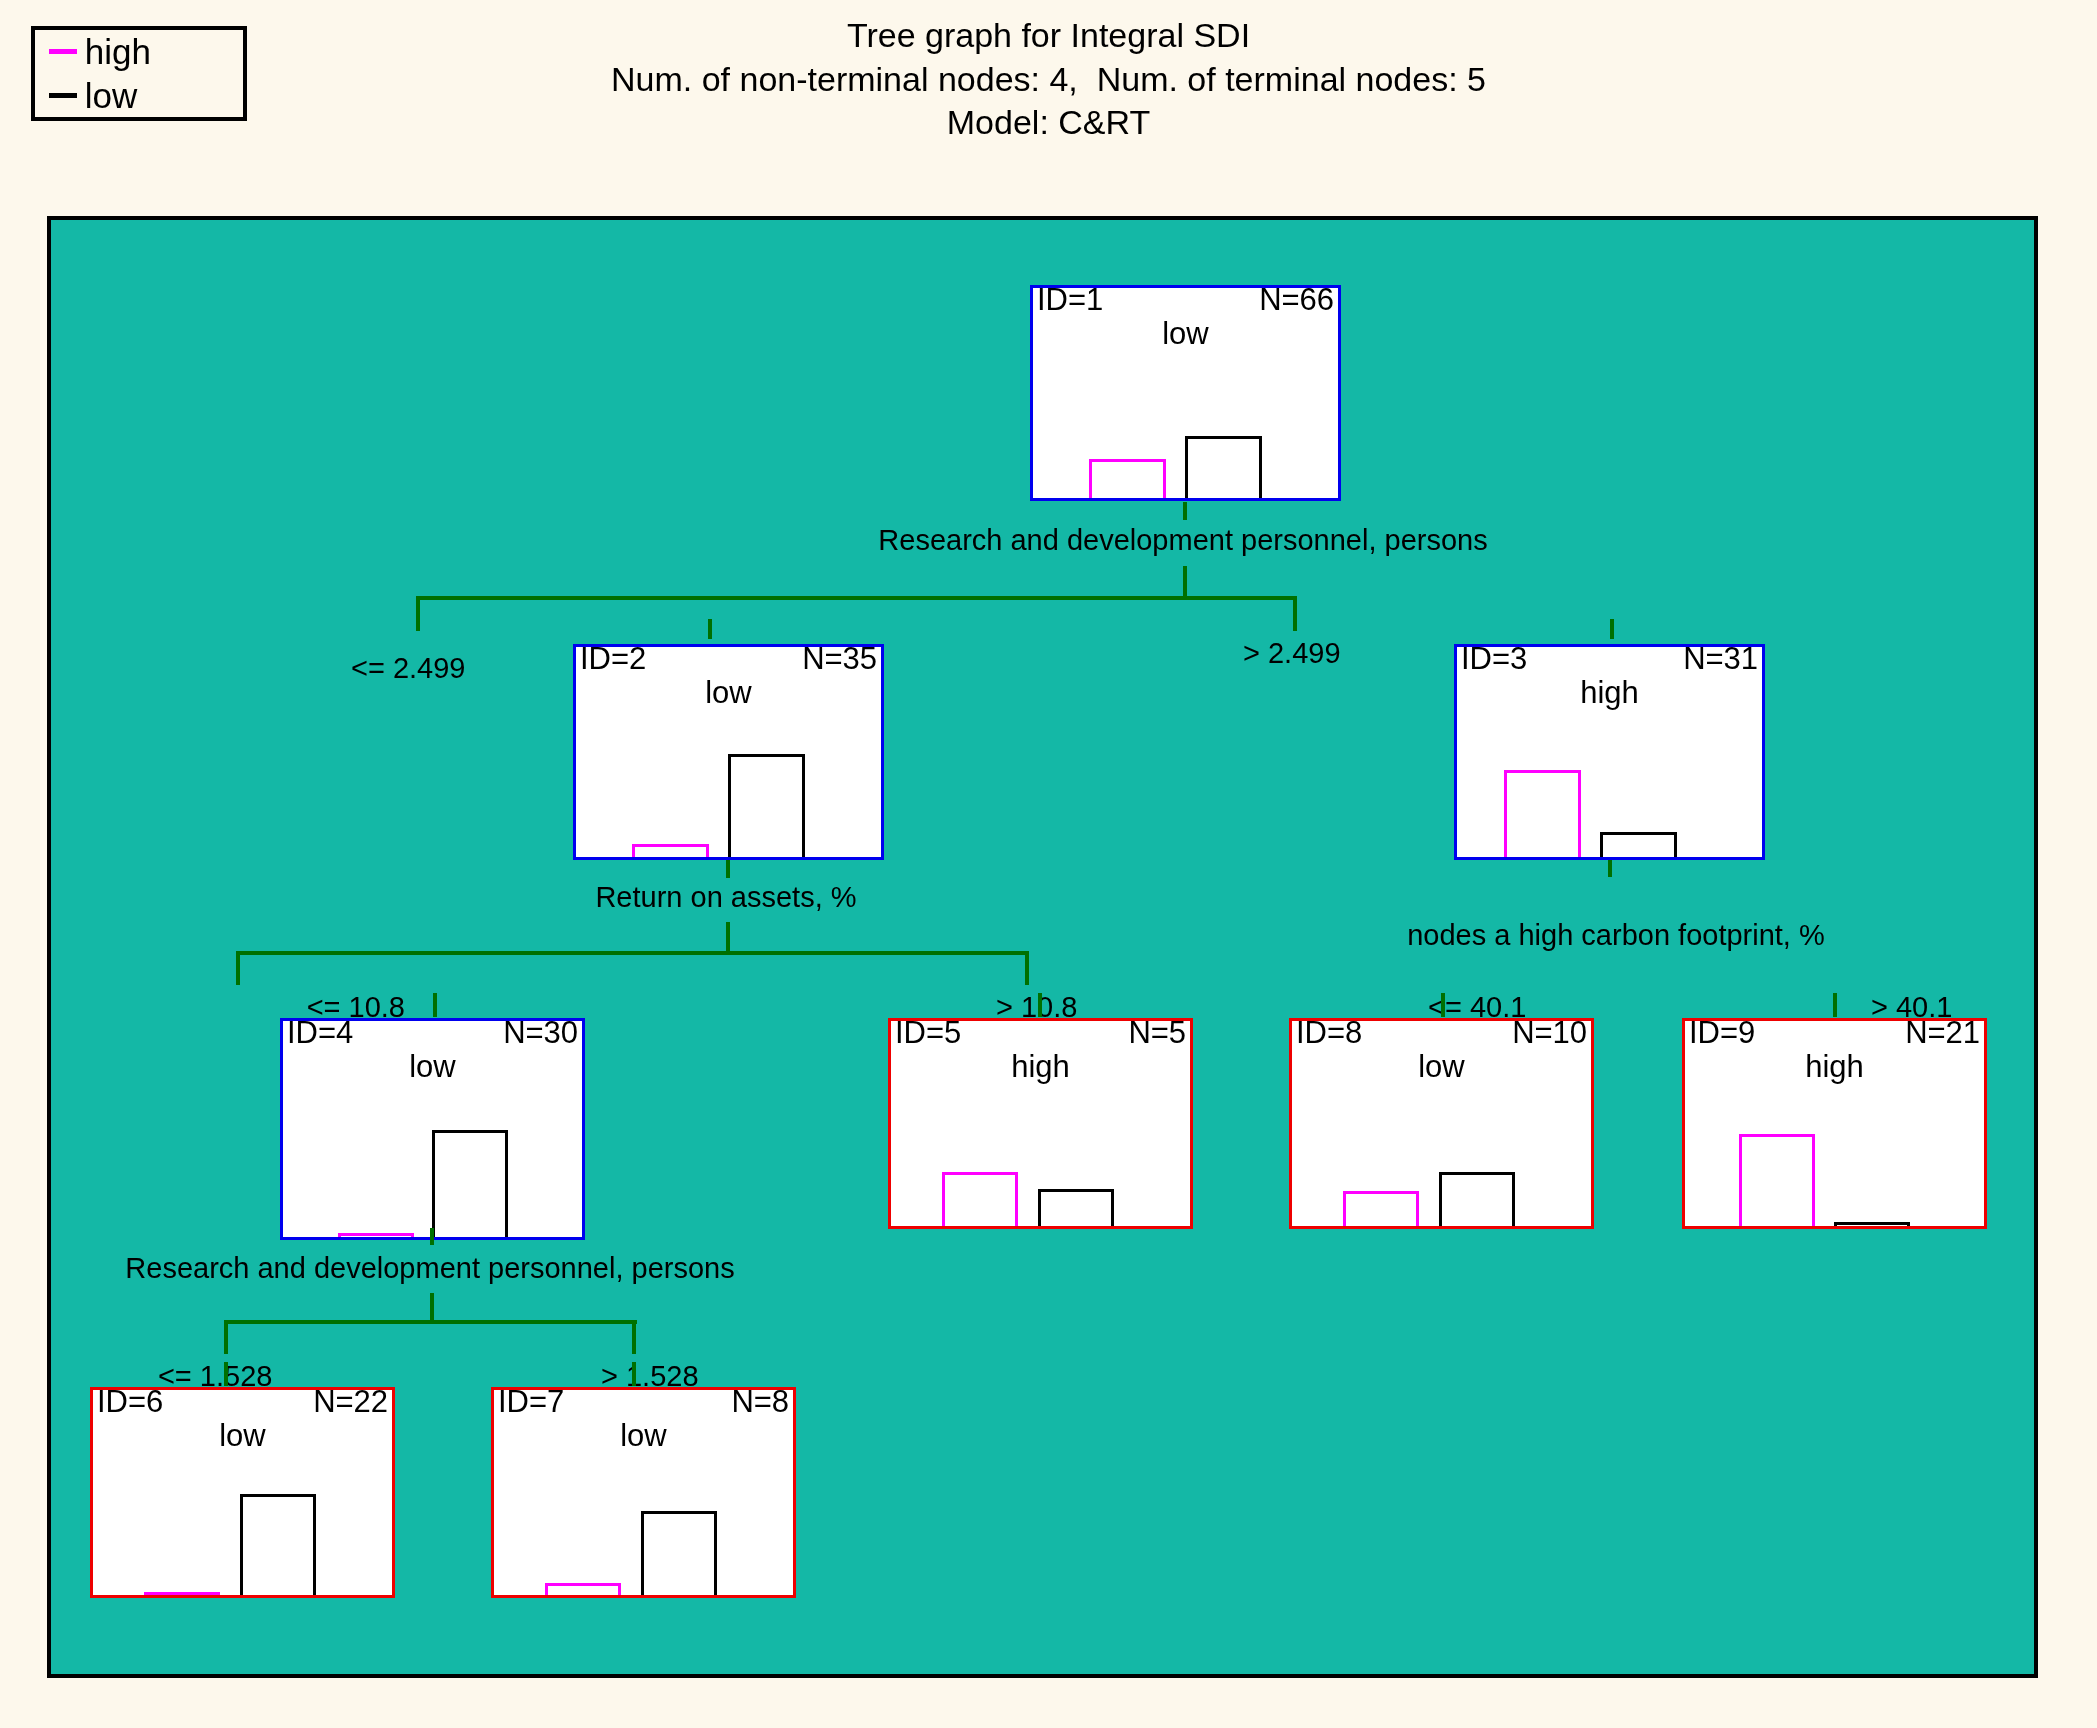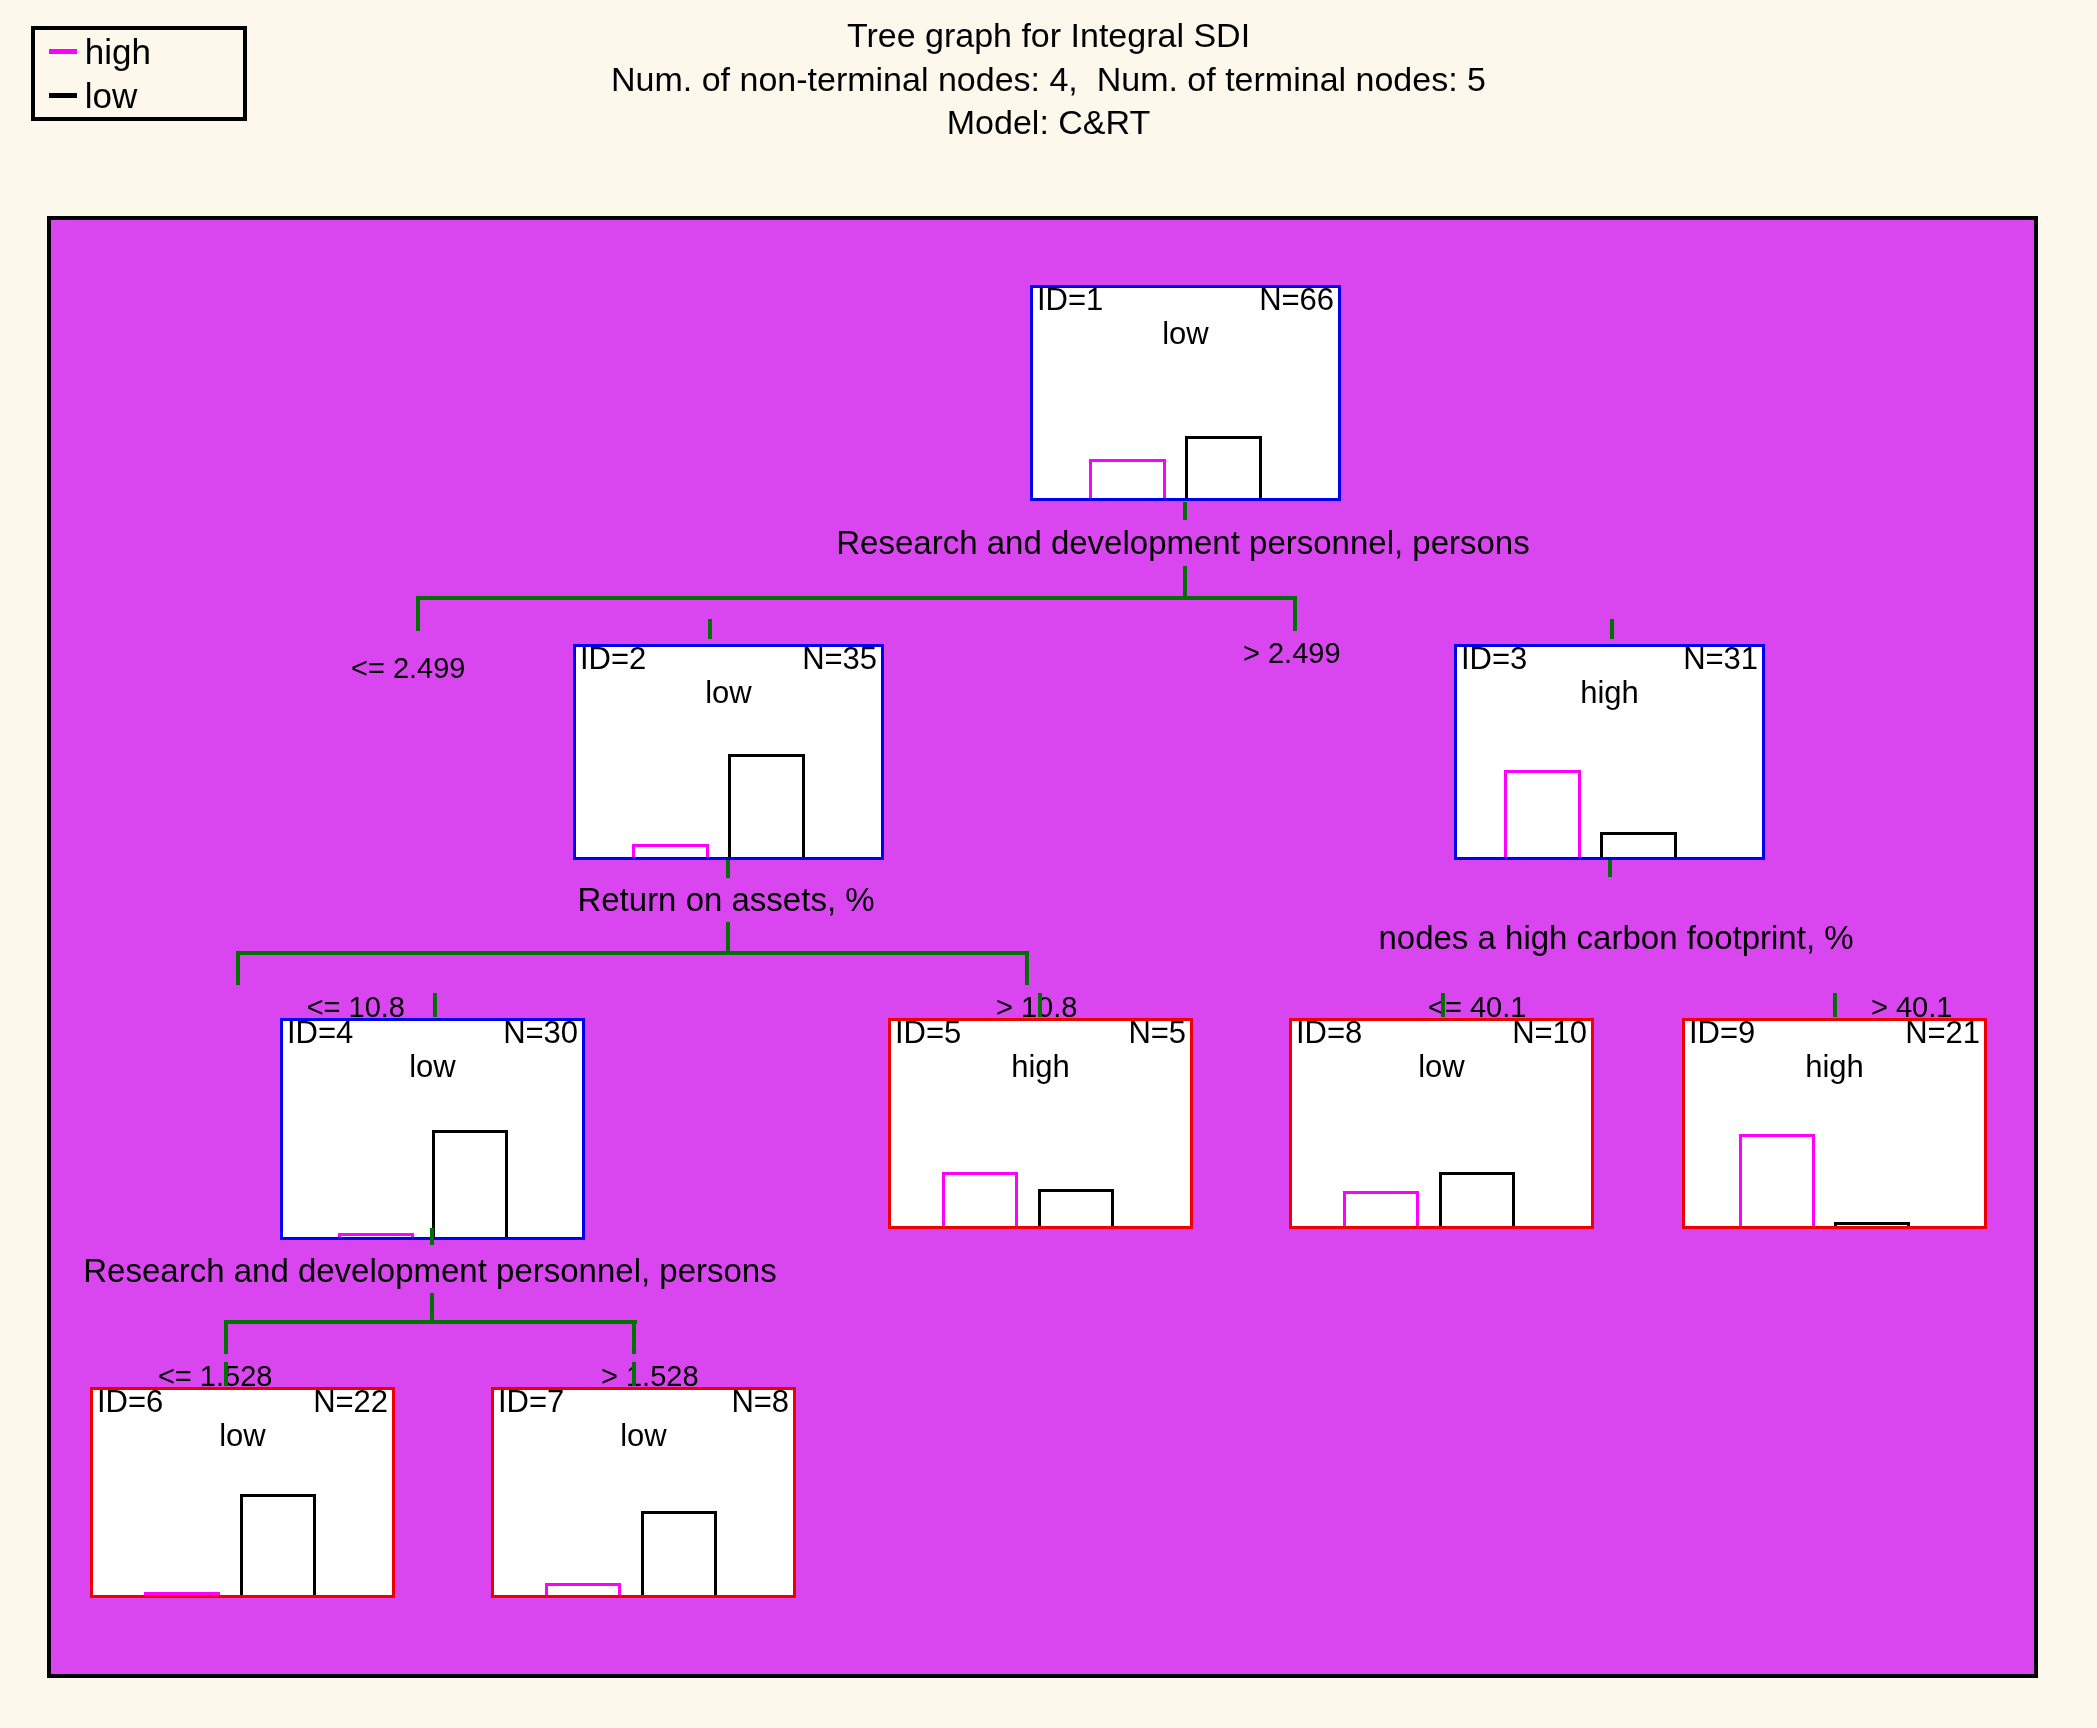--- a/index.html
+++ b/index.html
@@ -22,40 +22,40 @@
   .legend-swatch{width:27.5px;height:4.6px;margin-right:7.9px;flex:0 0 auto;}
   .legend-label{font-size:35px;line-height:1;color:#000;}
 
   
   .titles{position:absolute;left:0;right:0;top:14.4px;text-align:center;}
   .title-line{font-size:34px;color:#000;line-height:1.28;white-space:pre;}
 
   
   .frame{
     position:absolute;left:47px;top:216px;width:1991px;height:1462px;
-    border:4.6px solid #000;background:#d946ef;box-sizing:border-box;
+    border:4.6px solid #000;background:#14b8a6;box-sizing:border-box;
   }
   .canvas{position:absolute;inset:0;}
 
   
   .node{position:absolute;box-sizing:border-box;background:#fff;}
   .node.blue{border:3.9px solid #0000ee;}
   .node.red{border:3.9px solid #ee0000;}
   .node-id{position:absolute;left:3.9px;top:-3.9px;font-size:31px;line-height:1;color:#000;white-space:nowrap;}
   .node-n{position:absolute;right:3.9px;top:-3.9px;font-size:31px;line-height:1;color:#000;white-space:nowrap;}
   .node-class{position:absolute;left:0;right:0;top:30px;text-align:center;font-size:31px;line-height:1;color:#000;}
   .hist{position:absolute;left:0;right:0;bottom:0;height:calc(100% - 69px);}
   .bar{position:absolute;bottom:0;box-sizing:border-box;border-style:solid;border-width:3.3px 3.3px 0 3.3px;background:transparent;}
   .bar.high{border-color:#ff00ff;}
   .bar.low{border-color:#000000;}
 
   
   .vline{position:absolute;width:3.9px;background:#007000;}
   .hline{position:absolute;height:3.9px;background:#007000;}
-  .splabel{position:absolute;font-size:33px;line-height:1.22;color:#000;white-space:nowrap;text-align:center;}
+  .splabel{position:absolute;font-size:29px;line-height:1.22;color:#000;white-space:nowrap;text-align:center;}
   .brlabel{position:absolute;font-size:29px;line-height:1;color:#000;white-space:nowrap;}
 </style>
 </head>
 <body>
 
 <div id="root">
 
   <div class="legend">
     <div class="legend-row">
       <span class="legend-swatch" style="background:#ff00ff;"></span>

